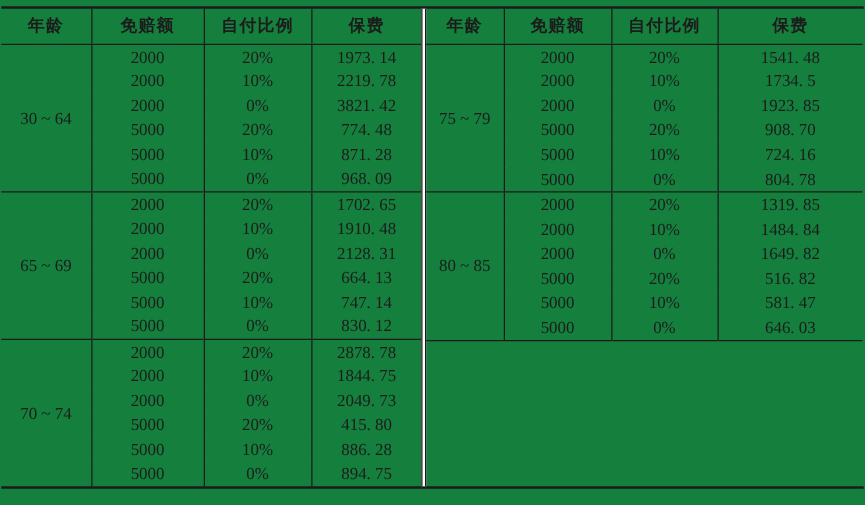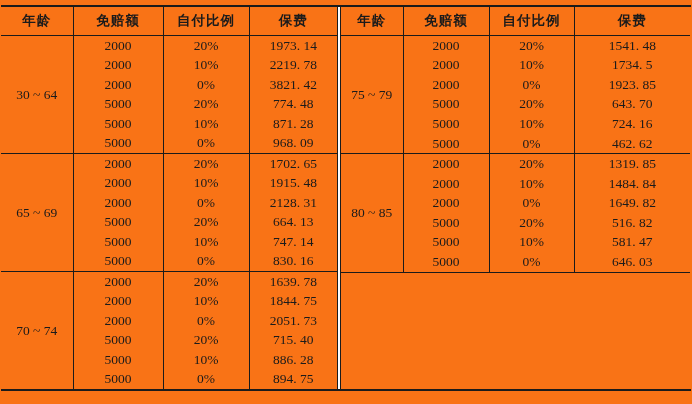--- a/index.html
+++ b/index.html
@@ -1,20 +1,20 @@
 <!DOCTYPE html>
 <html><head>
 <meta charset="utf-8">
 <style>
   html, body { margin: 0; padding: 0; background: #ffffff; }
   .page {
     position: relative;
     width: 692px;
     height: 404px;
-    background: #f97316;
+    background: #15803d;
     box-sizing: border-box;
     padding: 5px 1px 0 1px;
     font-family: "Liberation Serif", "DejaVu Serif", serif;
     color: #1b1b1b;
   }
   .tables {
     display: flex;
     align-items: flex-start;
     border-top: 2px solid #1b1b1b;
     border-bottom: 2px solid #1b1b1b;
@@ -114,63 +114,63 @@
 
         <tr class="gsep">
           <td rowspan="6">65 ~ 69</td>
           <td class="bl">2000</td>
           <td class="bl">20%</td>
           <td class="bl">1702. 65</td>
         </tr>
         <tr>
           <td class="bl">2000</td>
           <td class="bl">10%</td>
-          <td class="bl">1915. 48</td>
+          <td class="bl">1910. 48</td>
         </tr>
         <tr>
           <td class="bl">2000</td>
           <td class="bl">0%</td>
           <td class="bl">2128. 31</td>
         </tr>
         <tr>
           <td class="bl">5000</td>
           <td class="bl">20%</td>
           <td class="bl">664. 13</td>
         </tr>
         <tr>
           <td class="bl">5000</td>
           <td class="bl">10%</td>
           <td class="bl">747. 14</td>
         </tr>
         <tr>
           <td class="bl">5000</td>
           <td class="bl">0%</td>
-          <td class="bl">830. 16</td>
+          <td class="bl">830. 12</td>
         </tr>
 
         <tr class="gsep">
           <td rowspan="6">70 ~ 74</td>
           <td class="bl">2000</td>
           <td class="bl">20%</td>
-          <td class="bl">1639. 78</td>
+          <td class="bl">2878. 78</td>
         </tr>
         <tr>
           <td class="bl">2000</td>
           <td class="bl">10%</td>
           <td class="bl">1844. 75</td>
         </tr>
         <tr>
           <td class="bl">2000</td>
           <td class="bl">0%</td>
-          <td class="bl">2051. 73</td>
-        </tr>
-        <tr>
-          <td class="bl">5000</td>
-          <td class="bl">20%</td>
-          <td class="bl">715. 40</td>
+          <td class="bl">2049. 73</td>
+        </tr>
+        <tr>
+          <td class="bl">5000</td>
+          <td class="bl">20%</td>
+          <td class="bl">415. 80</td>
         </tr>
         <tr>
           <td class="bl">5000</td>
           <td class="bl">10%</td>
           <td class="bl">886. 28</td>
         </tr>
         <tr>
           <td class="bl">5000</td>
           <td class="bl">0%</td>
           <td class="bl">894. 75</td>
@@ -208,31 +208,31 @@
           <td class="bl">1734. 5</td>
         </tr>
         <tr>
           <td class="bl">2000</td>
           <td class="bl">0%</td>
           <td class="bl">1923. 85</td>
         </tr>
         <tr>
           <td class="bl">5000</td>
           <td class="bl">20%</td>
-          <td class="bl">643. 70</td>
+          <td class="bl">908. 70</td>
         </tr>
         <tr>
           <td class="bl">5000</td>
           <td class="bl">10%</td>
           <td class="bl">724. 16</td>
         </tr>
         <tr>
           <td class="bl">5000</td>
           <td class="bl">0%</td>
-          <td class="bl">462. 62</td>
+          <td class="bl">804. 78</td>
         </tr>
 
         <tr class="gsep">
           <td rowspan="6">80 ~ 85</td>
           <td class="bl">2000</td>
           <td class="bl">20%</td>
           <td class="bl">1319. 85</td>
         </tr>
         <tr>
           <td class="bl">2000</td>

